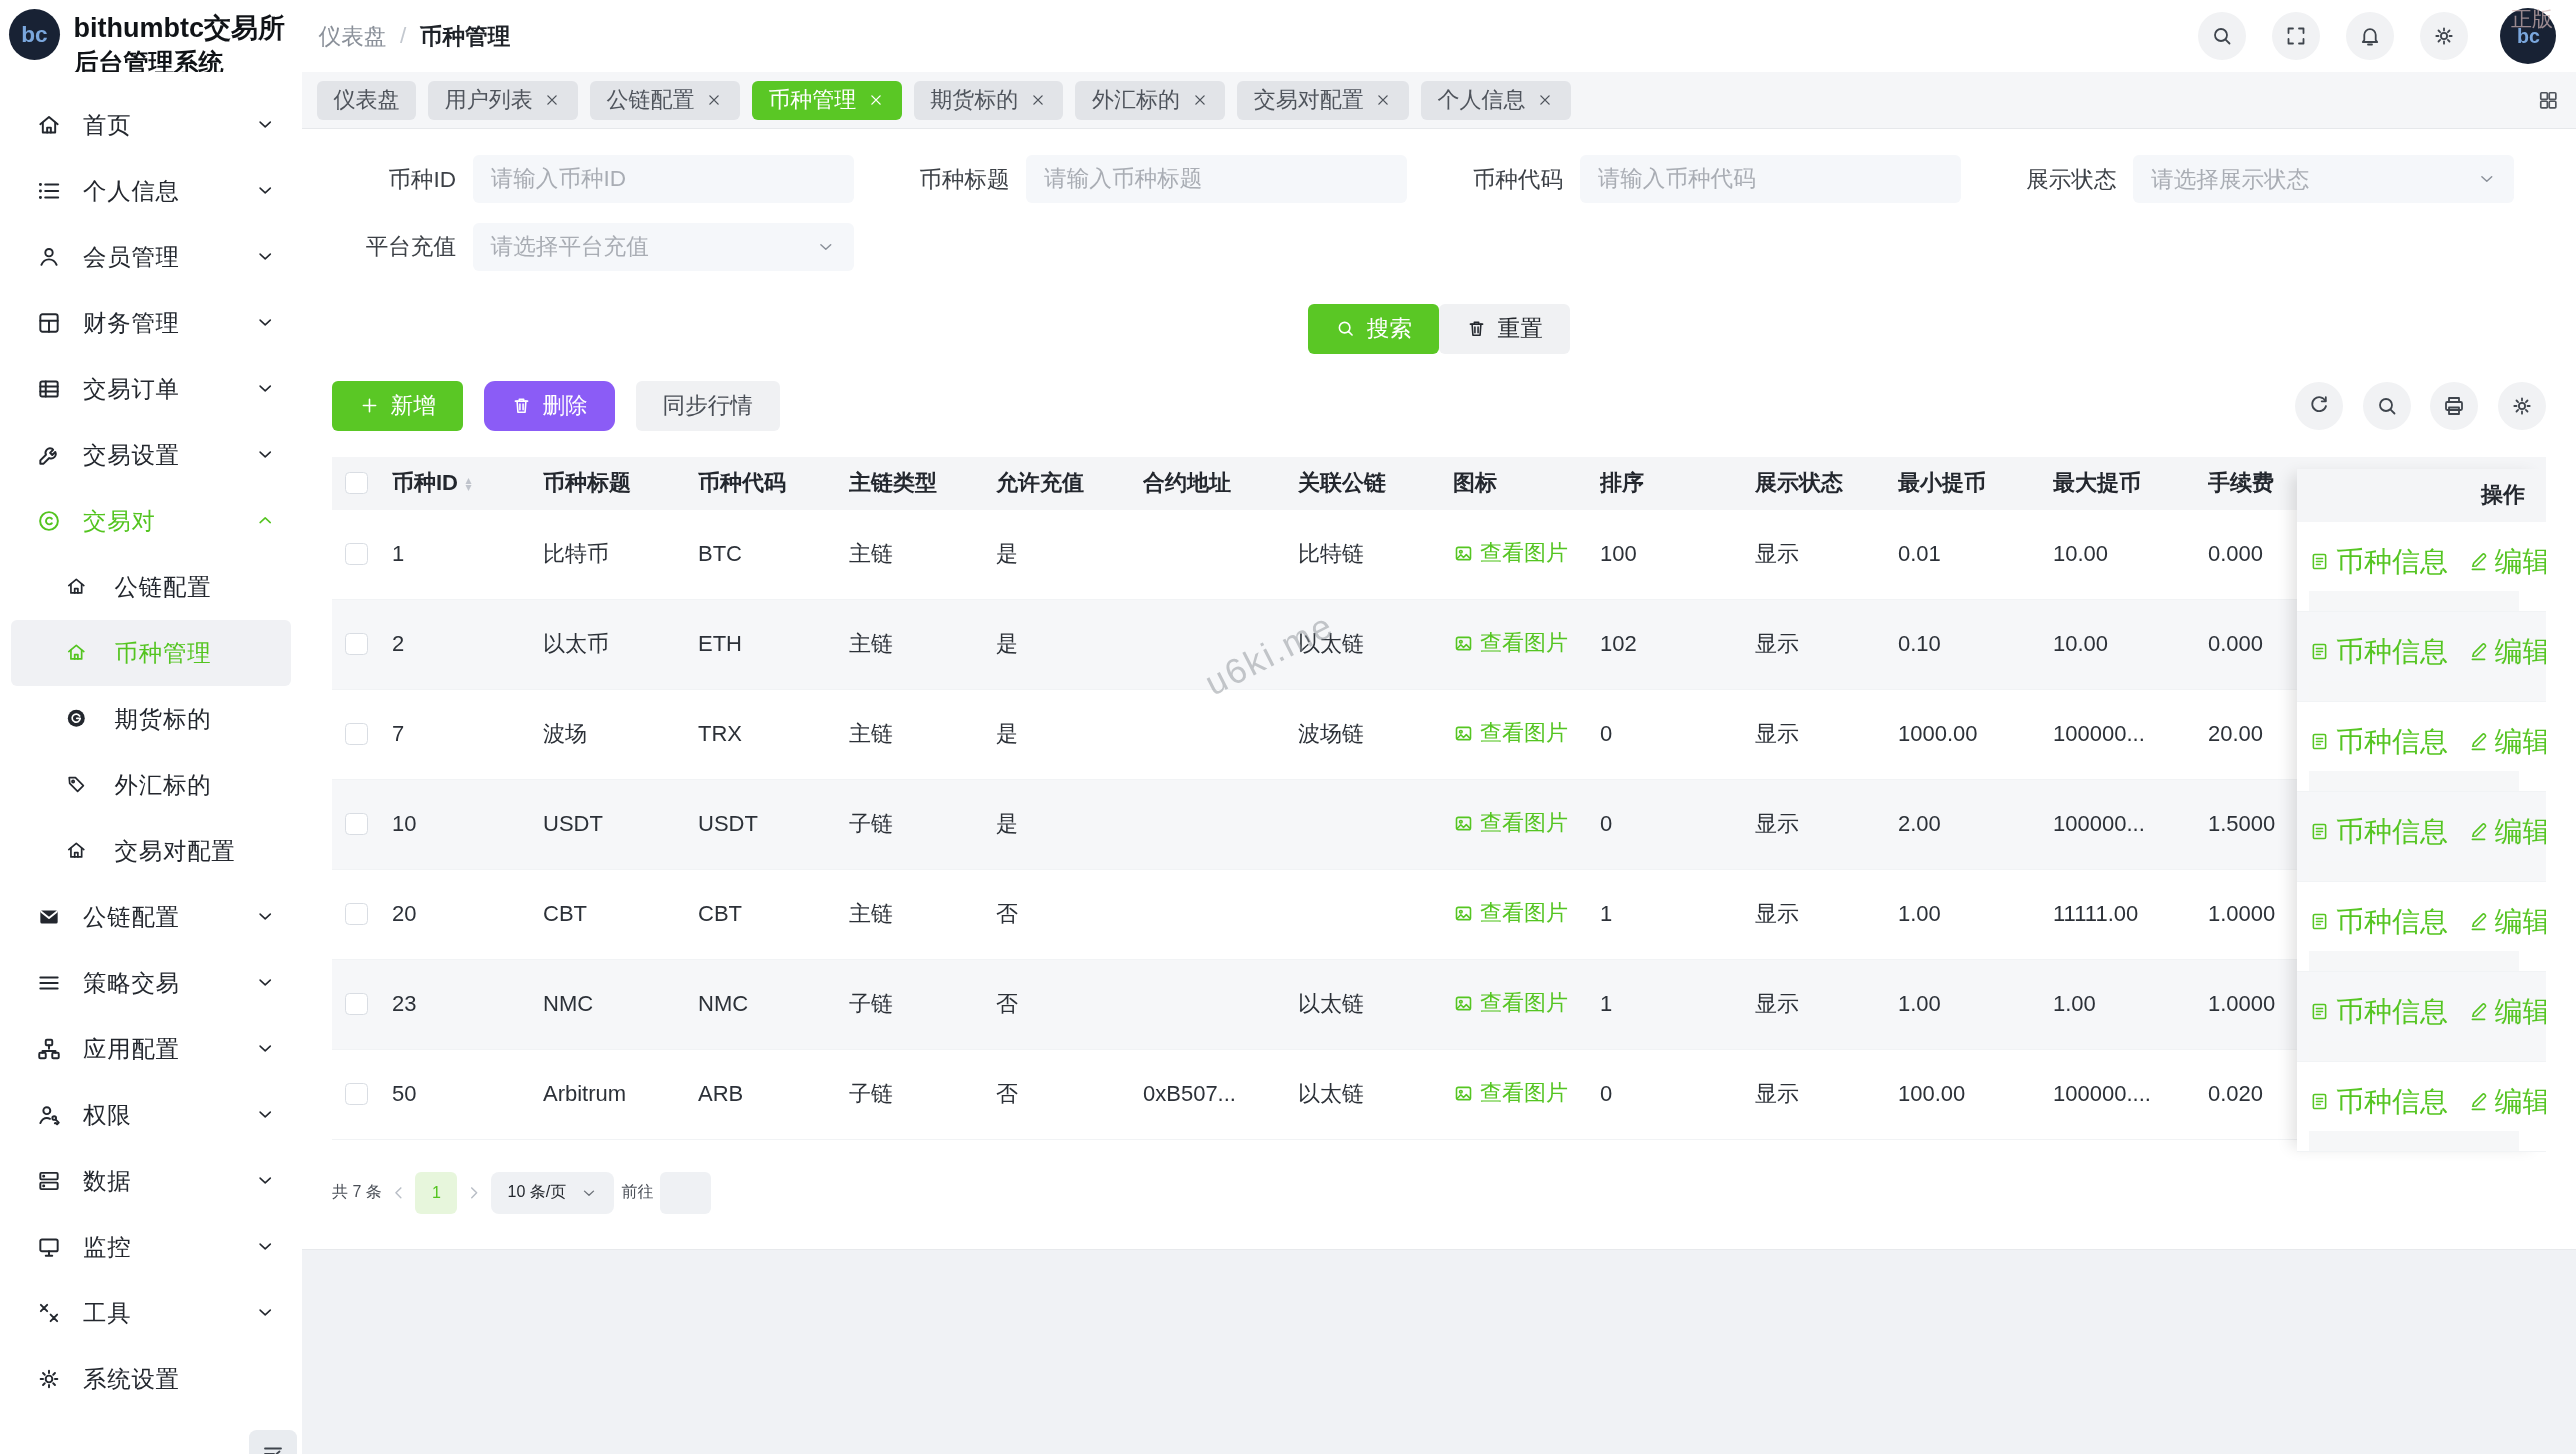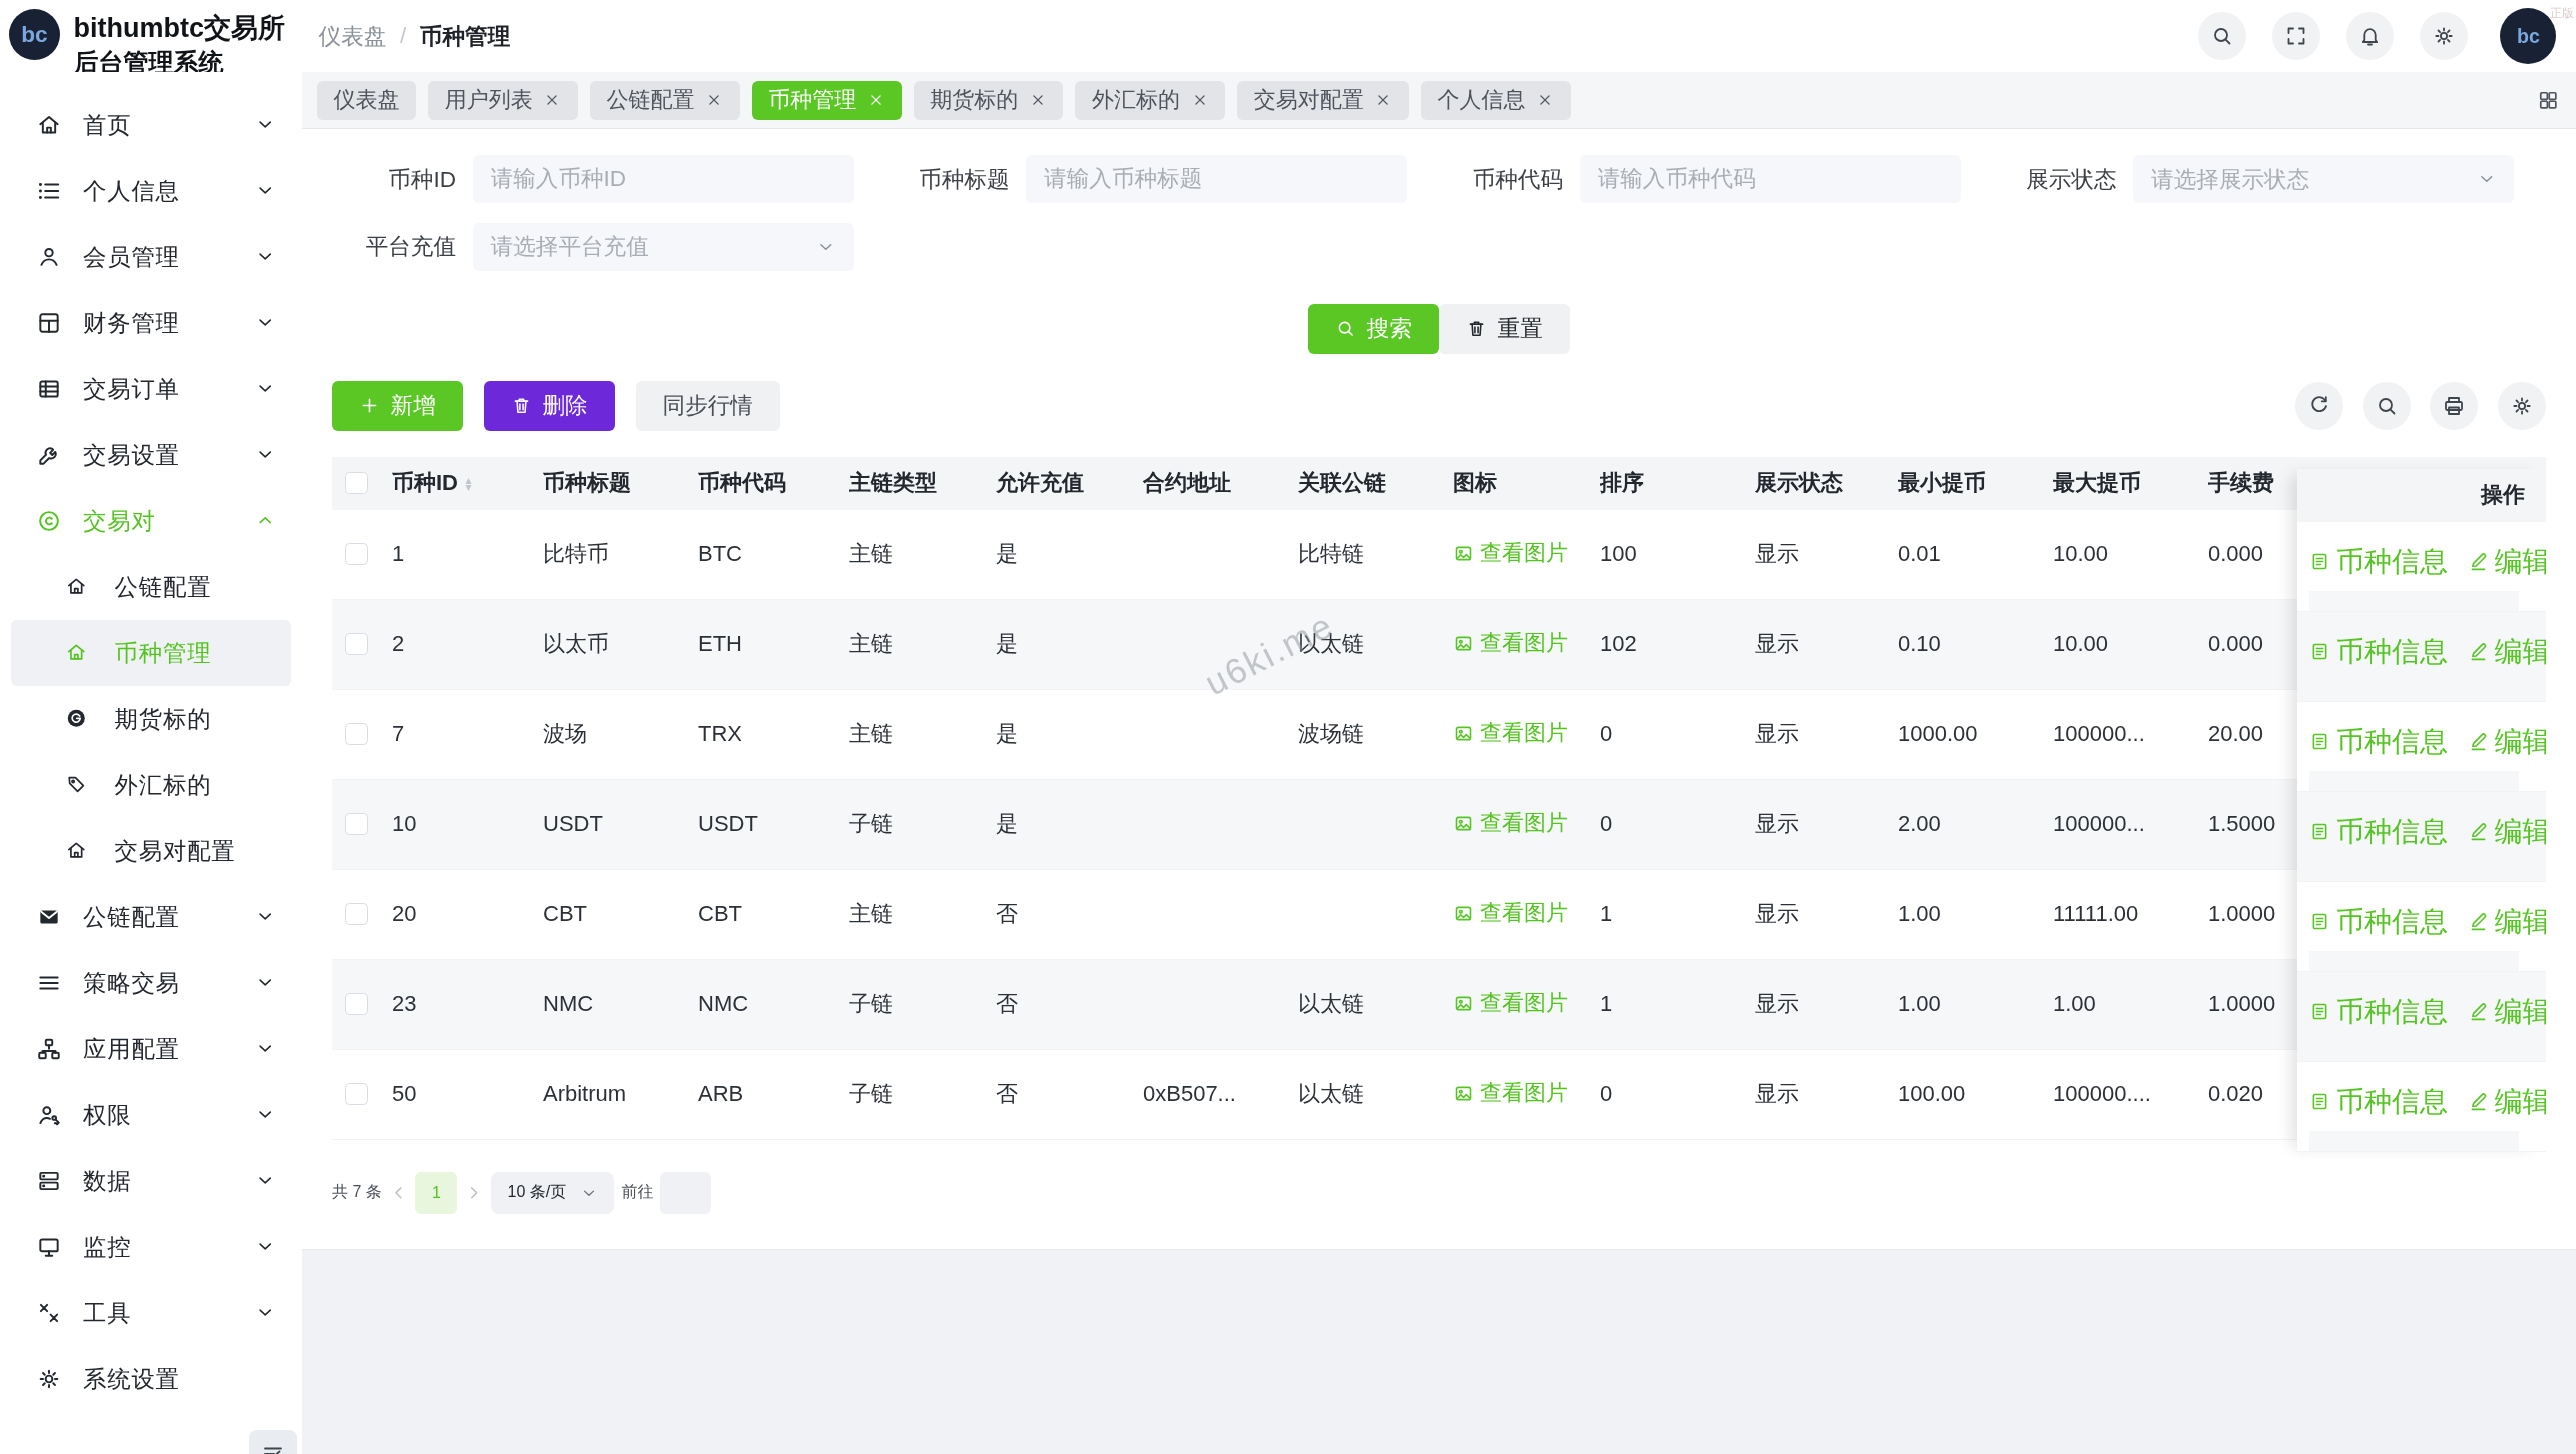--- a/index.html
+++ b/index.html
@@ -58,21 +58,21 @@
   .f-input::placeholder { color:#a9adb4; }
   .f-select { display:flex; align-items:center; justify-content:space-between; }
   .f-select .ph { color:#a9adb4; }
   .f-select .ic { width:19.6px; height:19.6px; color:#8a9099; }
 
   .search-row { display:flex; justify-content:center; margin-top:33px; }
   .btn { height:50px; border:none; border-radius:6px; display:flex; align-items:center; gap:10.6px; font-size:22.6px; padding:0 27px; cursor:pointer; font-family:inherit; }
   .btn .ic { width:21px; height:21px; }
   .btn-green { background:#5ac725; color:#fff; }
   .btn-light { background:#f0f1f3; color:#24282e; }
-  .btn-red { background:#6d28d9; color:#fff; }
+  .btn-red { background:#8b5cf6; color:#fff;border-radius:11px; }
   .btn-plain { background:#f0f1f3; color:#4a4f57; }
 
   .toolbar { display:flex; align-items:center; gap:21px; margin-top:27px; }
   .toolbar-right { margin-left:auto; display:flex; gap:19.6px; }
 
   
   .table-wrap { position:relative; margin-top:26px; --cols:60px 151px 155px 151px 147px 147px 155px 155px 147px 155px 143px 155px 155px 1fr; }
   .t-head { display:grid; grid-template-columns:var(--cols); height:53px; background:#f4f5f7; align-items:center; font-size:22px; color:#23272e; font-weight:600; }
   .t-row { display:grid; grid-template-columns:var(--cols); height:90px; align-items:center; font-size:22px; color:#2c3138; border-bottom:0.8px solid #f1f3f5; background:#fff; }
   .t-row.stripe { background:#f6f7f9; }
@@ -84,21 +84,21 @@
   .link-green .ic { width:21px; height:21px; }
 
   .op-col { position:absolute; top:12px; right:0; width:249px; box-shadow:-10.6px 0 15px -4.5px rgba(0,0,0,0.12); }
   .op-head { height:53px; background:#f4f5f7; display:flex; align-items:center; justify-content:flex-end; padding-right:21px; font-weight:600; font-size:22px; color:#23272e; }
   .op-cell { height:90px; background:#fff; border-bottom:0.8px solid #f1f3f5; padding:21px 13.6px 0 12px; overflow:hidden; }
   .op-cell.stripe { background:#f6f7f9; }
   .op-links { display:flex; gap:19.6px; font-size:28px; }
   .op-bar { height:21px; background:#f6f7f8; border-bottom:1.5px solid #e8eaed; margin-top:10.6px; width:94%; }
 
   .watermark-center { position:absolute; left:868px; top:177px; transform:rotate(-27deg); font-size:35px; color:#8d9298; opacity:.5; letter-spacing:2.3px; pointer-events:none; }
-  .watermark-corner { position:absolute; top:4.5px; right:2px; font-size:12px; color:#d0b4b4; opacity:.7; pointer-events:none; }
+  .watermark-corner { position:absolute; top:4.5px; right:23px; font-size:21px; color:#d0b4b4; opacity:.7; pointer-events:none; }
 
   .pager { display:flex; align-items:center; gap:7px; margin:32px 0 35px; font-size:16px; color:#4a4f57; }
   .pg-chev { color:#b9bec6; cursor:pointer; }
   .pg-chev .ic { width:19.6px; height:19.6px; }
   .page-box { min-width:42px; height:42px; border-radius:6px; background:#e7f6dc; color:#53c41f; display:flex; align-items:center; justify-content:center; cursor:pointer; }
   .size-select { height:42px; background:#eff1f4; border-radius:8px; padding:0 16.6px; display:flex; align-items:center; gap:13.6px; color:#24282e; cursor:pointer; }
   .size-select .ic { width:18px; height:18px; color:#6b7077; }
   .goto-box { width:51px; height:42px; background:#eff1f4; border-radius:6px; cursor:text; }
   .bottom-strip { flex:1; background:#f0f2f5; border-top:0.8px solid #e7e9ec; }
 </style>

